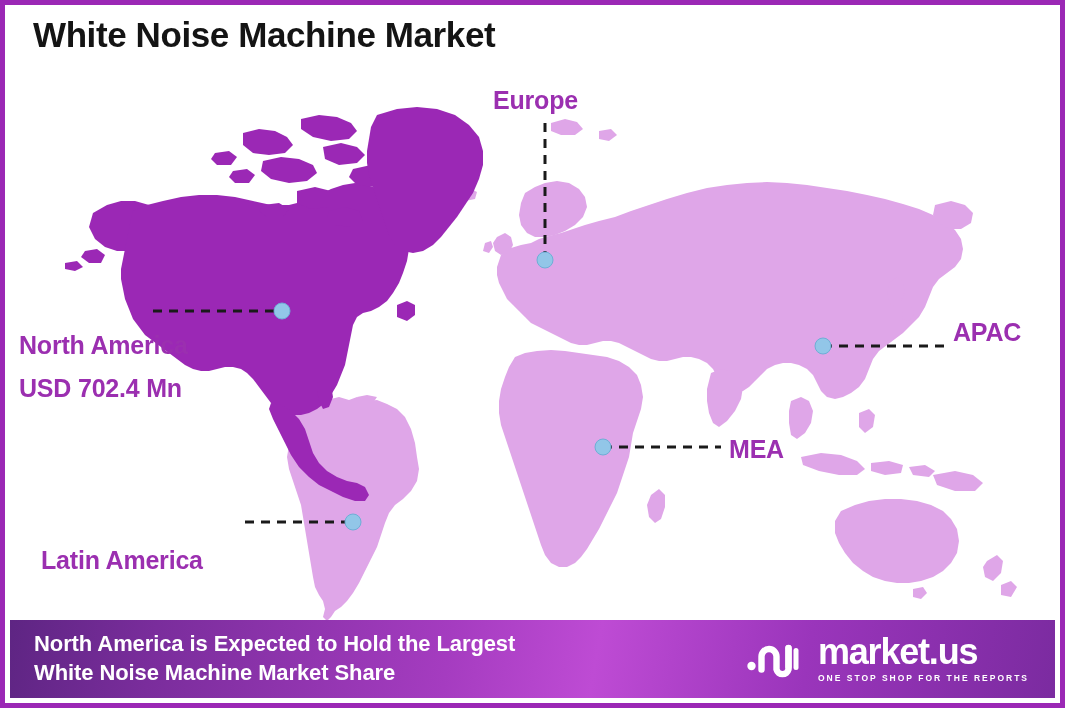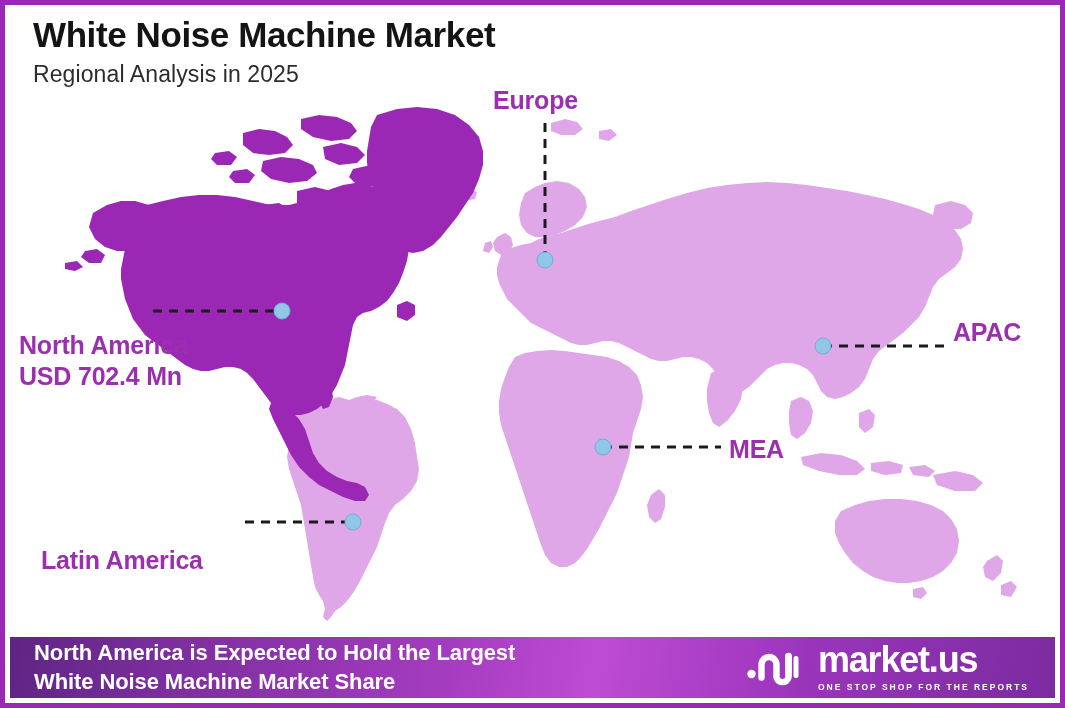--- a/index.html
+++ b/index.html
@@ -39,25 +39,25 @@
     background:#92C6E8;border:1.5px solid #6FAED6;
     box-sizing:border-box;transform:translate(-50%,-50%);
   }
 
   
   .region-label{
     position:absolute;color:#9B2FB0;font-weight:bold;
     font-size:25px;line-height:1.22;white-space:nowrap;
     letter-spacing:-0.2px;
   }
-  .region-label .val{display:block;}
+  .region-label .val{display:block;margin-top:12px;}
 
   
   #banner{
-    position:absolute;left:5px;right:5px;bottom:5px;height:61px;
+    position:absolute;left:5px;right:5px;bottom:5px;height:78px;
     background:linear-gradient(100deg,#5E2583 0%,#7A2D9C 14%,#A53CC0 42%,#BE4BD4 56%,#9A35BB 76%,#7B2BA0 100%);
     display:flex;align-items:center;justify-content:space-between;
     box-sizing:border-box;padding:0 26px 0 24px;
   }
   #banner-text{
     color:#ffffff;font-weight:bold;font-size:22px;line-height:1.3;
     letter-spacing:-0.1px;
   }
   #banner-text span{display:block;}
 
@@ -253,21 +253,20 @@
       <span class="nm">MEA</span>
     </div>
 
     <div class="region-label" style="left:36px;top:504px;margin-top:36px;">
       <span class="nm">Latin America</span>
     </div>
   </div>
 
   <div id="header">
     <div id="title">White Noise Machine Market</div>
-    <div id="subtitle">Regional Analysis in 2025</div>
   </div>
 
   <div id="banner">
     <div id="banner-text">
       <span>North America is Expected to Hold the Largest</span>
       <span>White Noise Machine Market Share</span>
     </div>
 
     <div id="logo">
       <svg id="logo-mark" viewBox="0 0 52 44">

